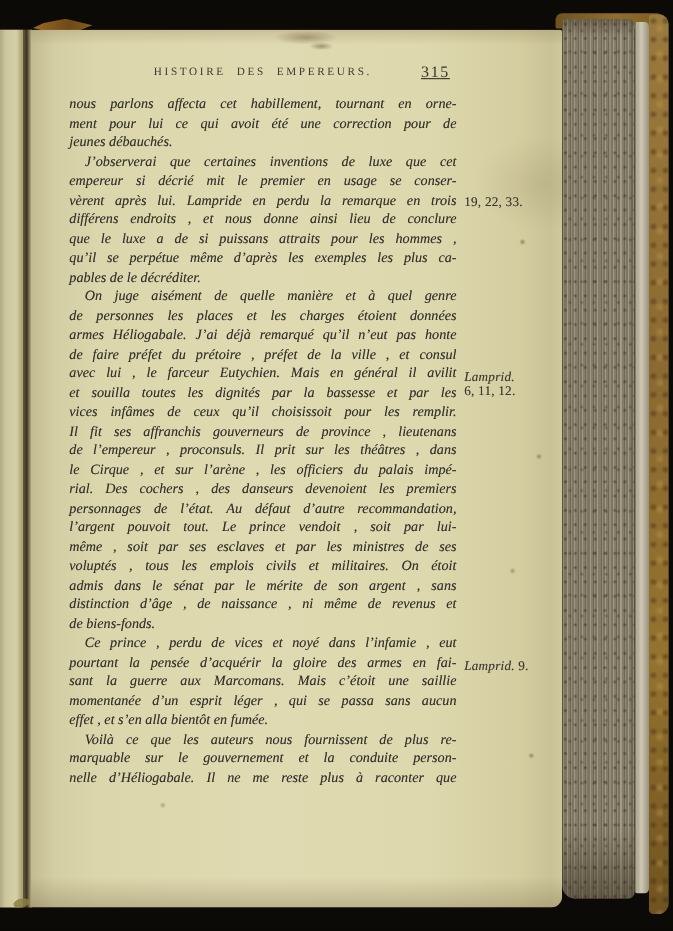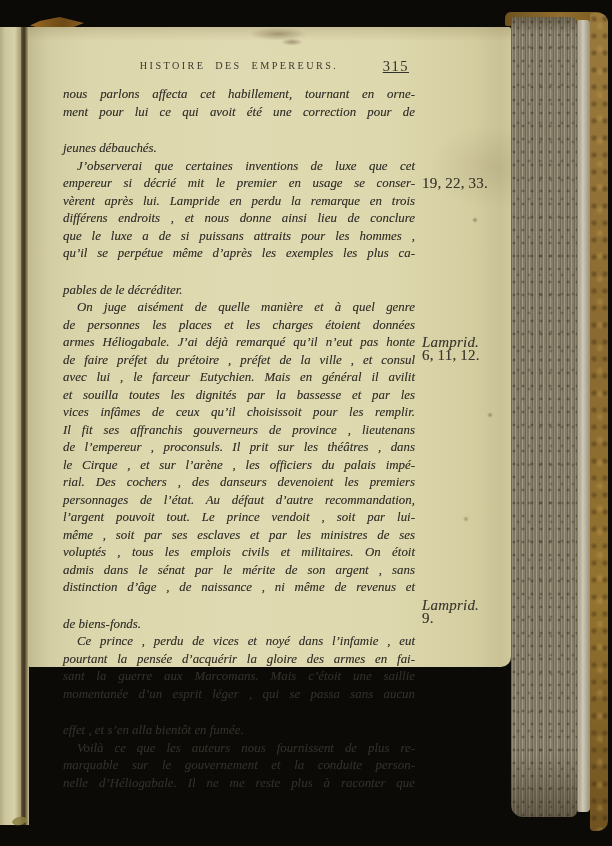--- a/index.html
+++ b/index.html
@@ -22,21 +22,21 @@
   }
   
   .headband{
     position:absolute;left:30px;top:17px;width:54px;height:14px;
     background:linear-gradient(100deg,#9a6a24,#6e4a16 60%,#8a5e22);
     clip-path:polygon(0 60%,18% 28%,55% 0,100% 42%,62% 100%,22% 82%);
   }
 
   
   .page{
-    position:absolute;left:28px;top:27px;width:483px;height:640px;
+    position:absolute;left:28px;top:27px;width:483px;height:798px;
     border-radius:0 2px 10px 2px;
     background:
       radial-gradient(ellipse 40px 9px at 250px 7px, rgba(86,64,36,.38), rgba(86,64,36,0) 72%),
       radial-gradient(ellipse 15px 5px at 264px 15px, rgba(70,50,25,.4), rgba(70,50,25,0) 75%),
       radial-gradient(circle 2px at 447px 193px, rgba(80,65,40,.5), rgba(80,65,40,0) 3px),
       radial-gradient(circle 2px at 462px 388px, rgba(80,65,40,.45), rgba(80,65,40,0) 3px),
       radial-gradient(circle 2px at 438px 492px, rgba(80,65,40,.4), rgba(80,65,40,0) 3px),
       radial-gradient(circle 2px at 455px 660px, rgba(80,65,40,.45), rgba(80,65,40,0) 3px),
       radial-gradient(circle 2px at 120px 705px, rgba(80,65,40,.35), rgba(80,65,40,0) 3px),
       radial-gradient(ellipse 90px 60px at 465px 140px, rgba(120,105,70,.16), rgba(120,105,70,0) 70%),
@@ -57,27 +57,27 @@
   }
 
   
   .text-block{
     position:absolute;left:35px;top:59px;width:352px;
     color:#32302a;font-size:12.9px;line-height:17.5px;
     text-shadow:0 0 .4px rgba(50,45,35,.45);
     font-style:italic;
   }
   .line{text-align:justify;text-align-last:justify;}
-  .line.last{text-align-last:left;margin-top:19px;}
+  .line.last{text-align-last:left;}
   .line.indent{text-indent:14px;}
 
   
   .margin-note{
     position:absolute;left:394px;
-    font-size:15px;line-height:13px;color:#3a372e;
+    font-size:12px;line-height:13px;color:#3a372e;
     letter-spacing:.2px;
     text-shadow:0 0 .3px rgba(50,45,35,.4);
   }
   .margin-note .ref{font-style:italic;}
   .note-1{top:150px;width:84px;}
   .note-2{top:309px;width:58px;}
   .note-3{top:572px;width:70px;}
 
   
   .cover-top{

